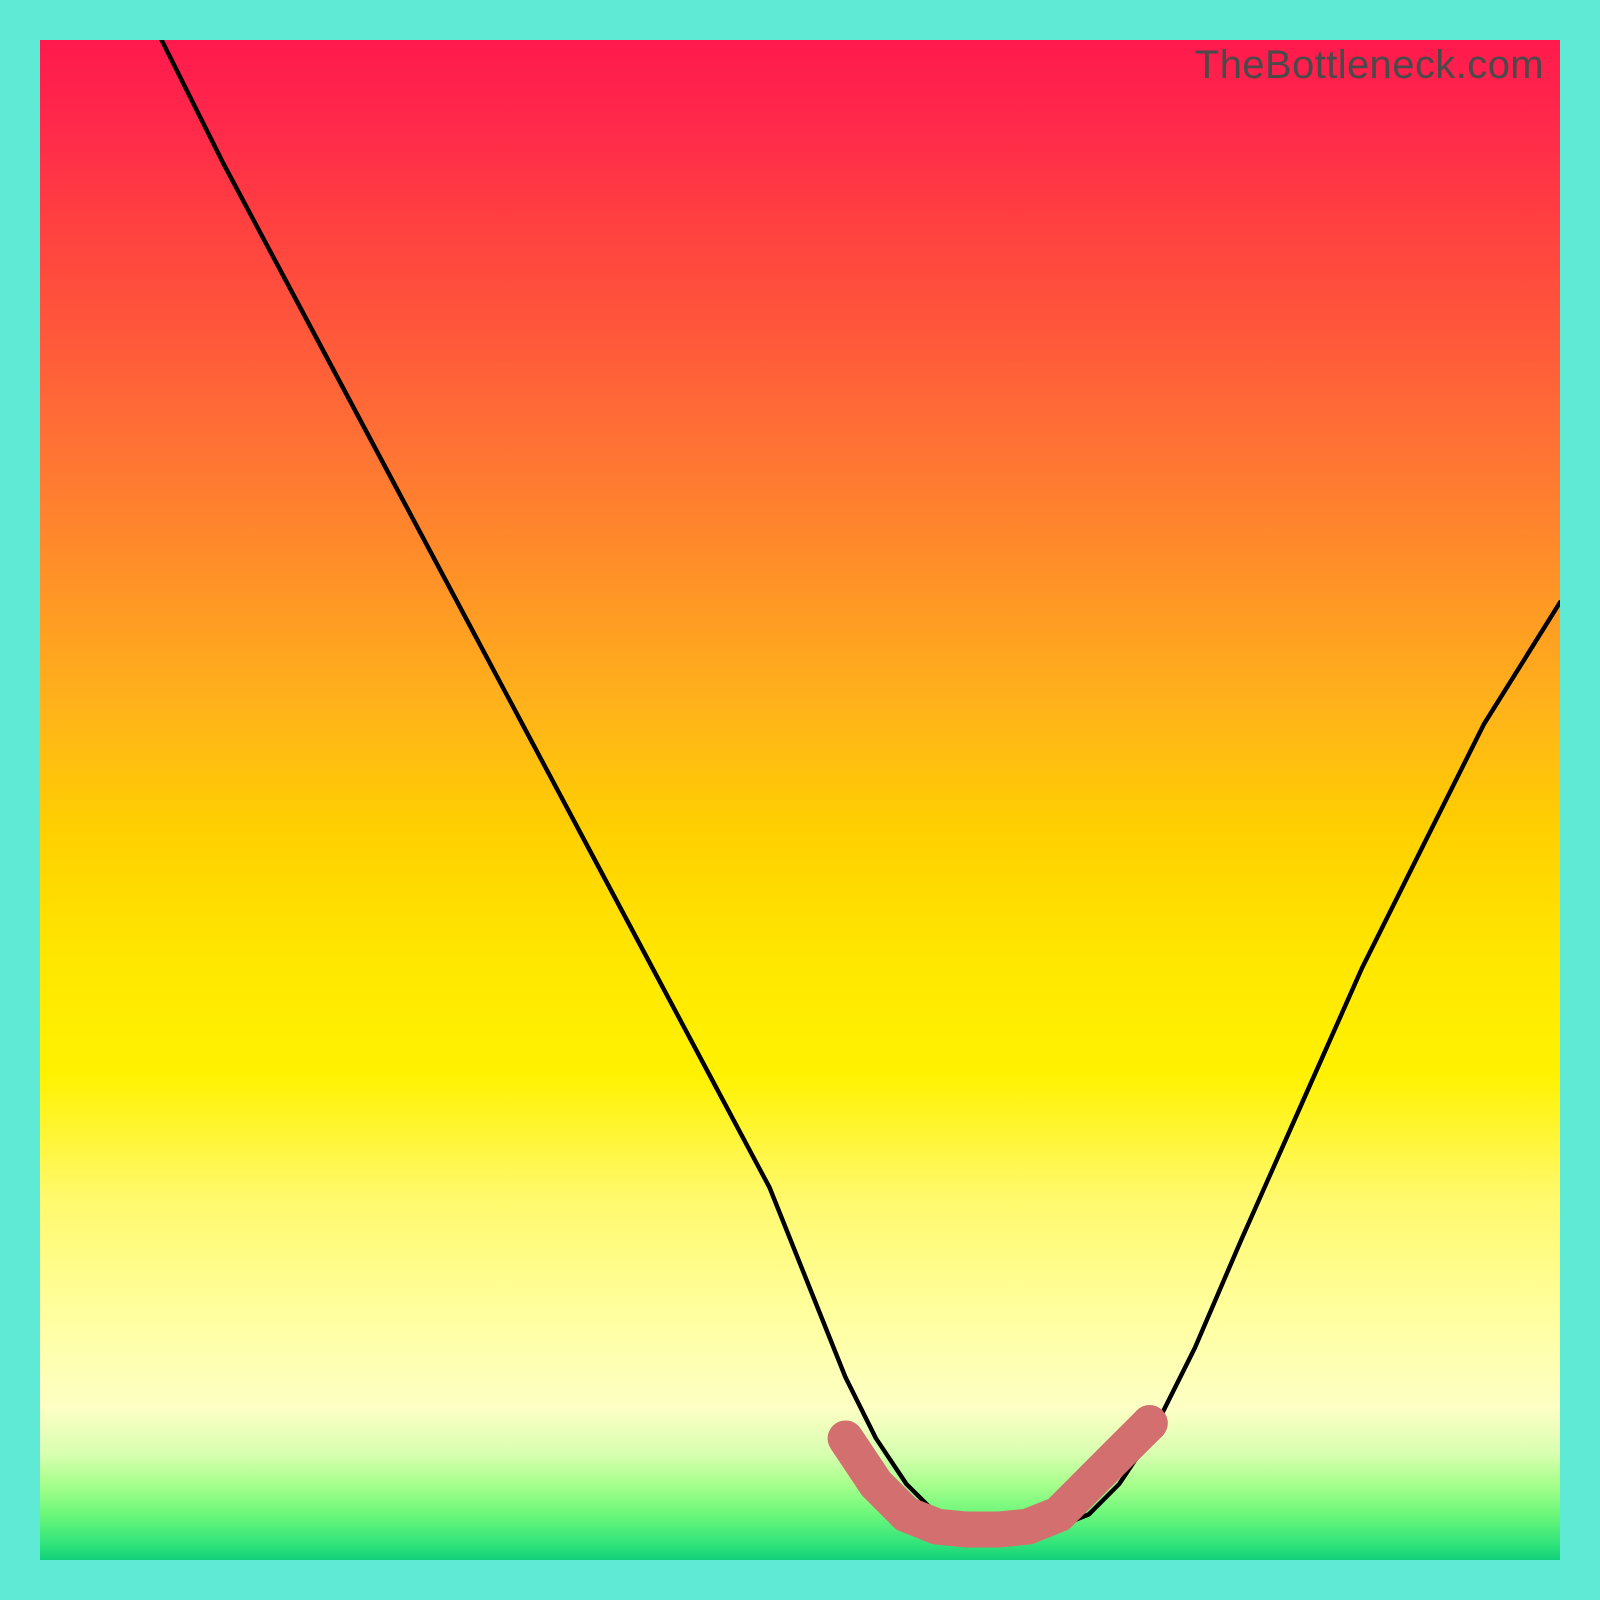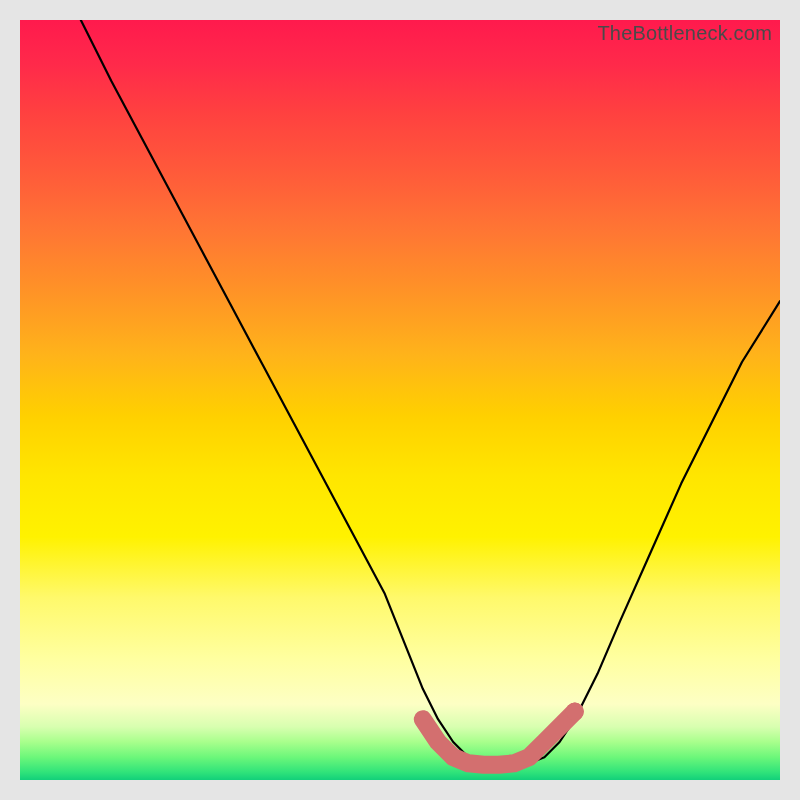--- a/index.html
+++ b/index.html
@@ -10,21 +10,21 @@
     background: #000;
     font-family: Arial, Helvetica, sans-serif;
     overflow: hidden;
   }
   .frame {
     position: absolute;
     left: 0;
     top: 0;
     width: 800px;
     height: 800px;
-    background: #e5e5e5;
+    background: #5eead4;
   }
   .plot {
     position: absolute;
     left: 20px;
     top: 20px;
     width: 760px;
     height: 760px;
     background: linear-gradient(to bottom,
       #ff1a4d 0%,
       #ff2a4a 6%,

